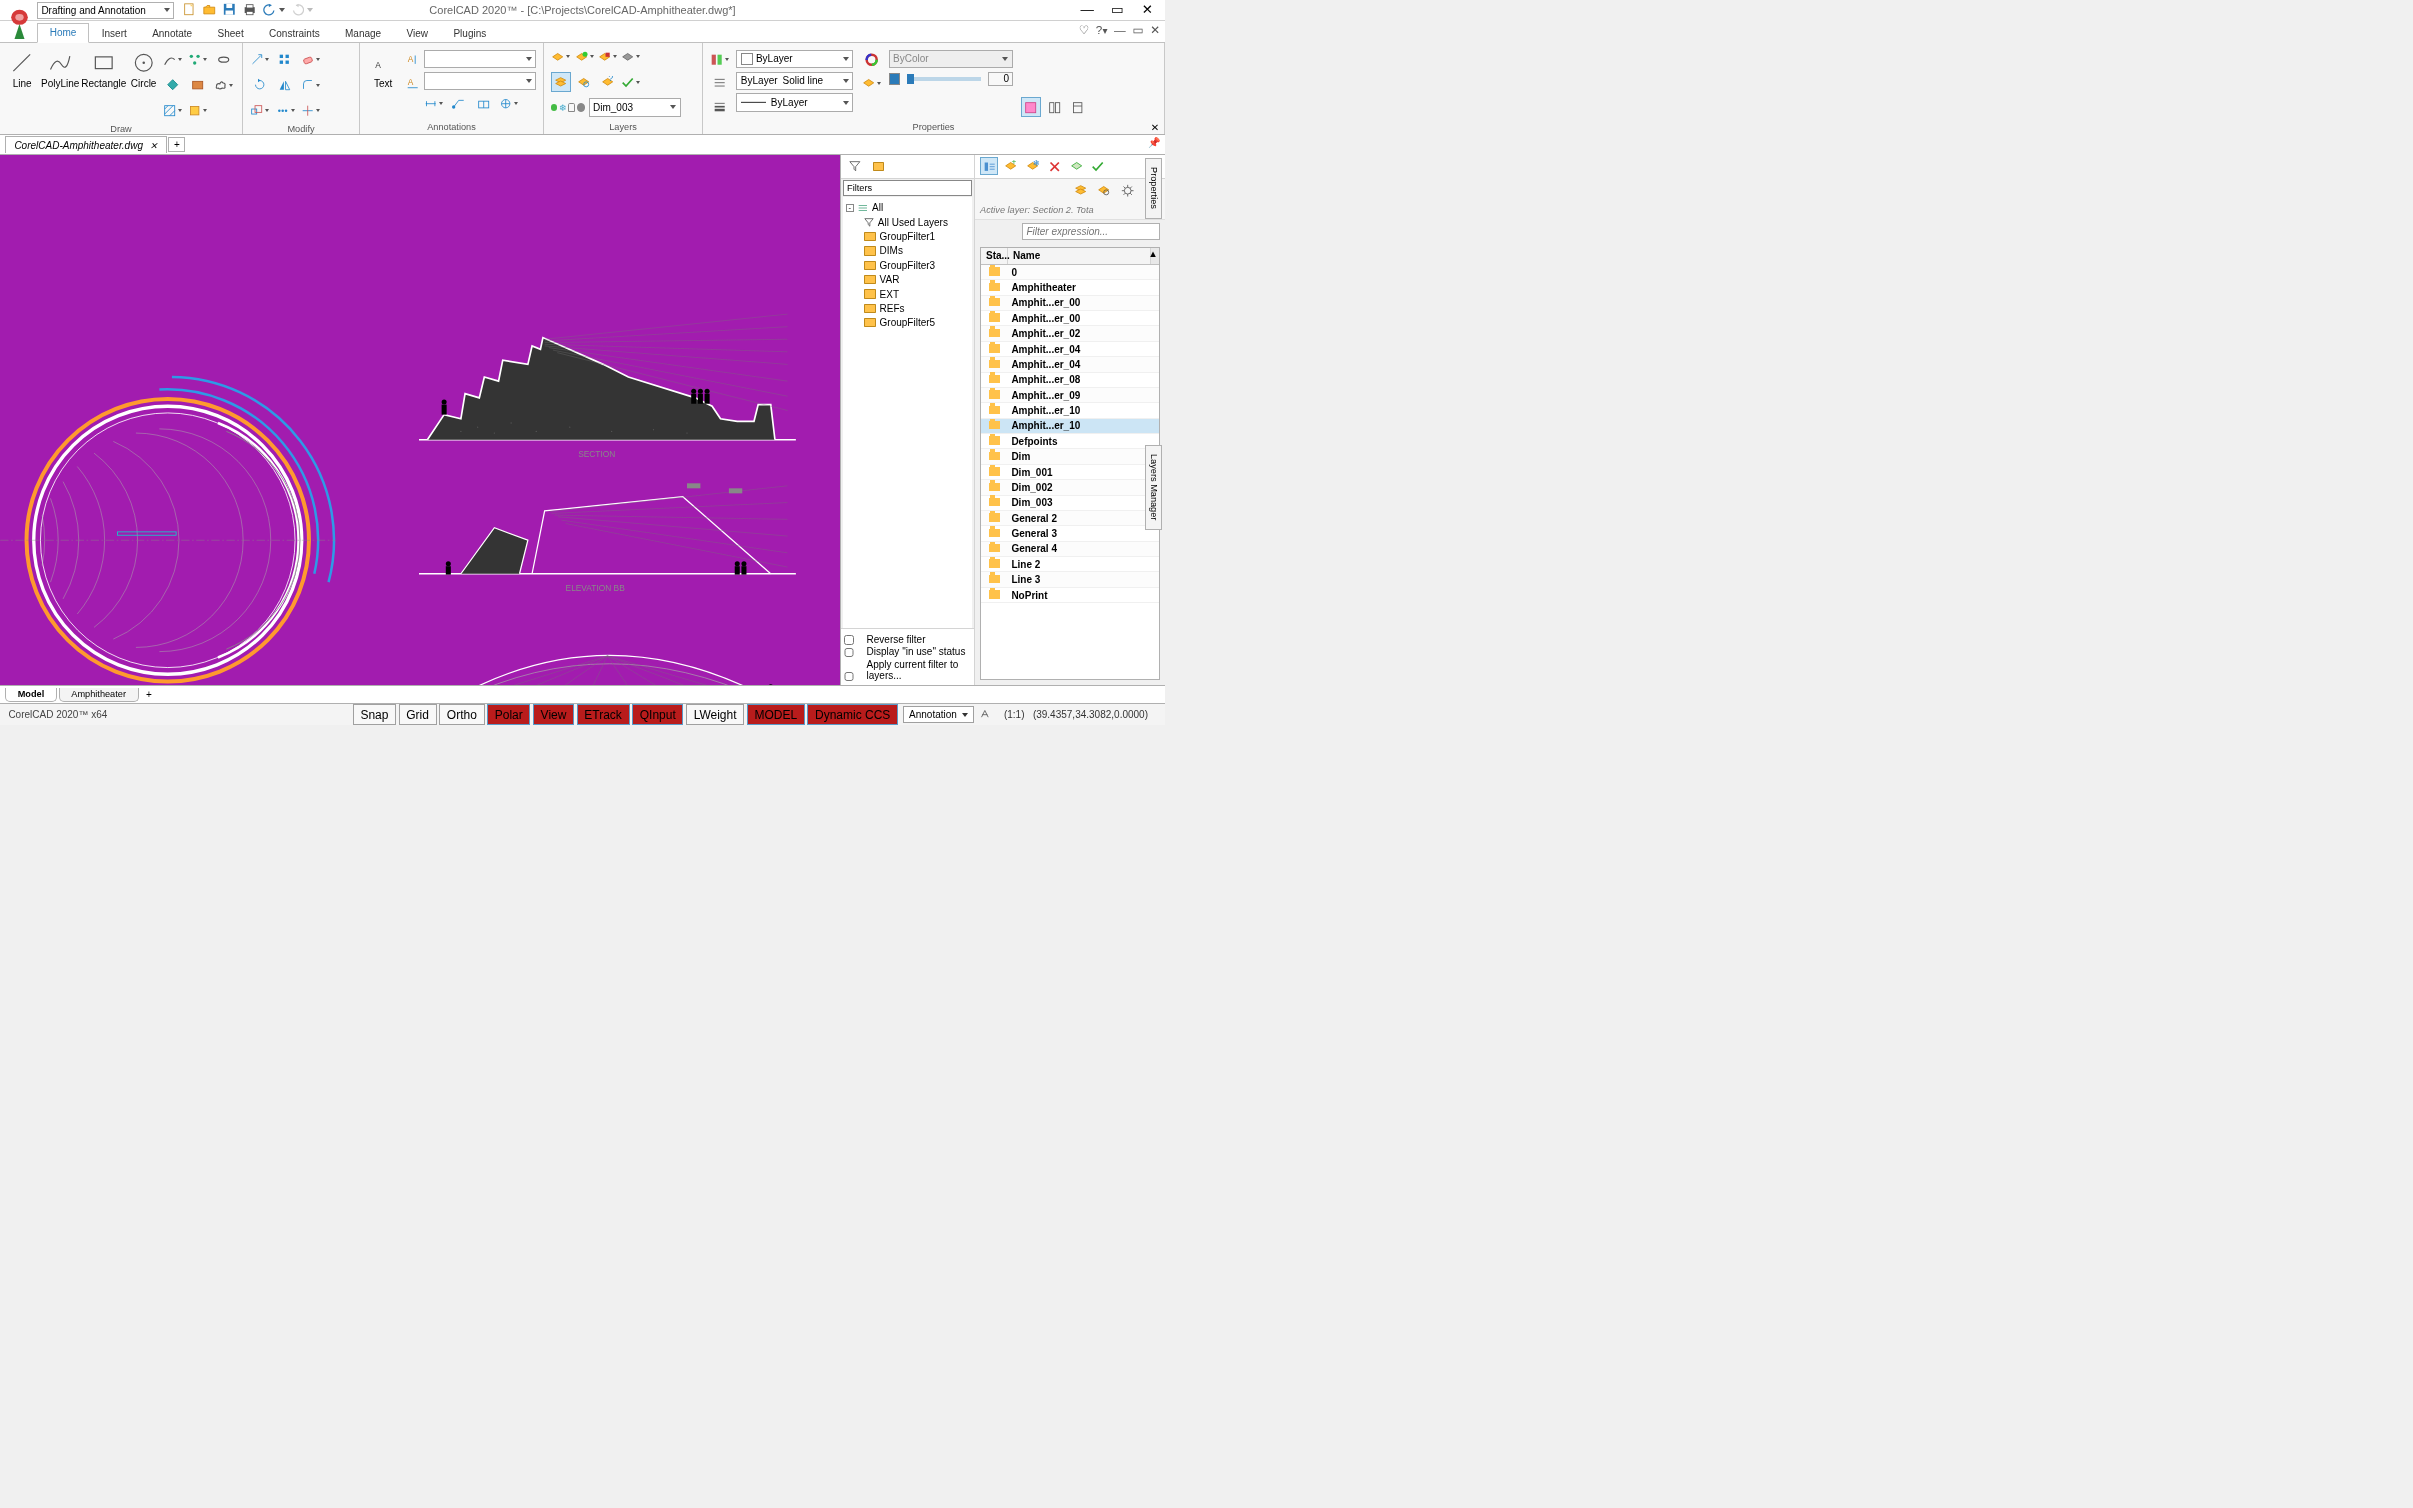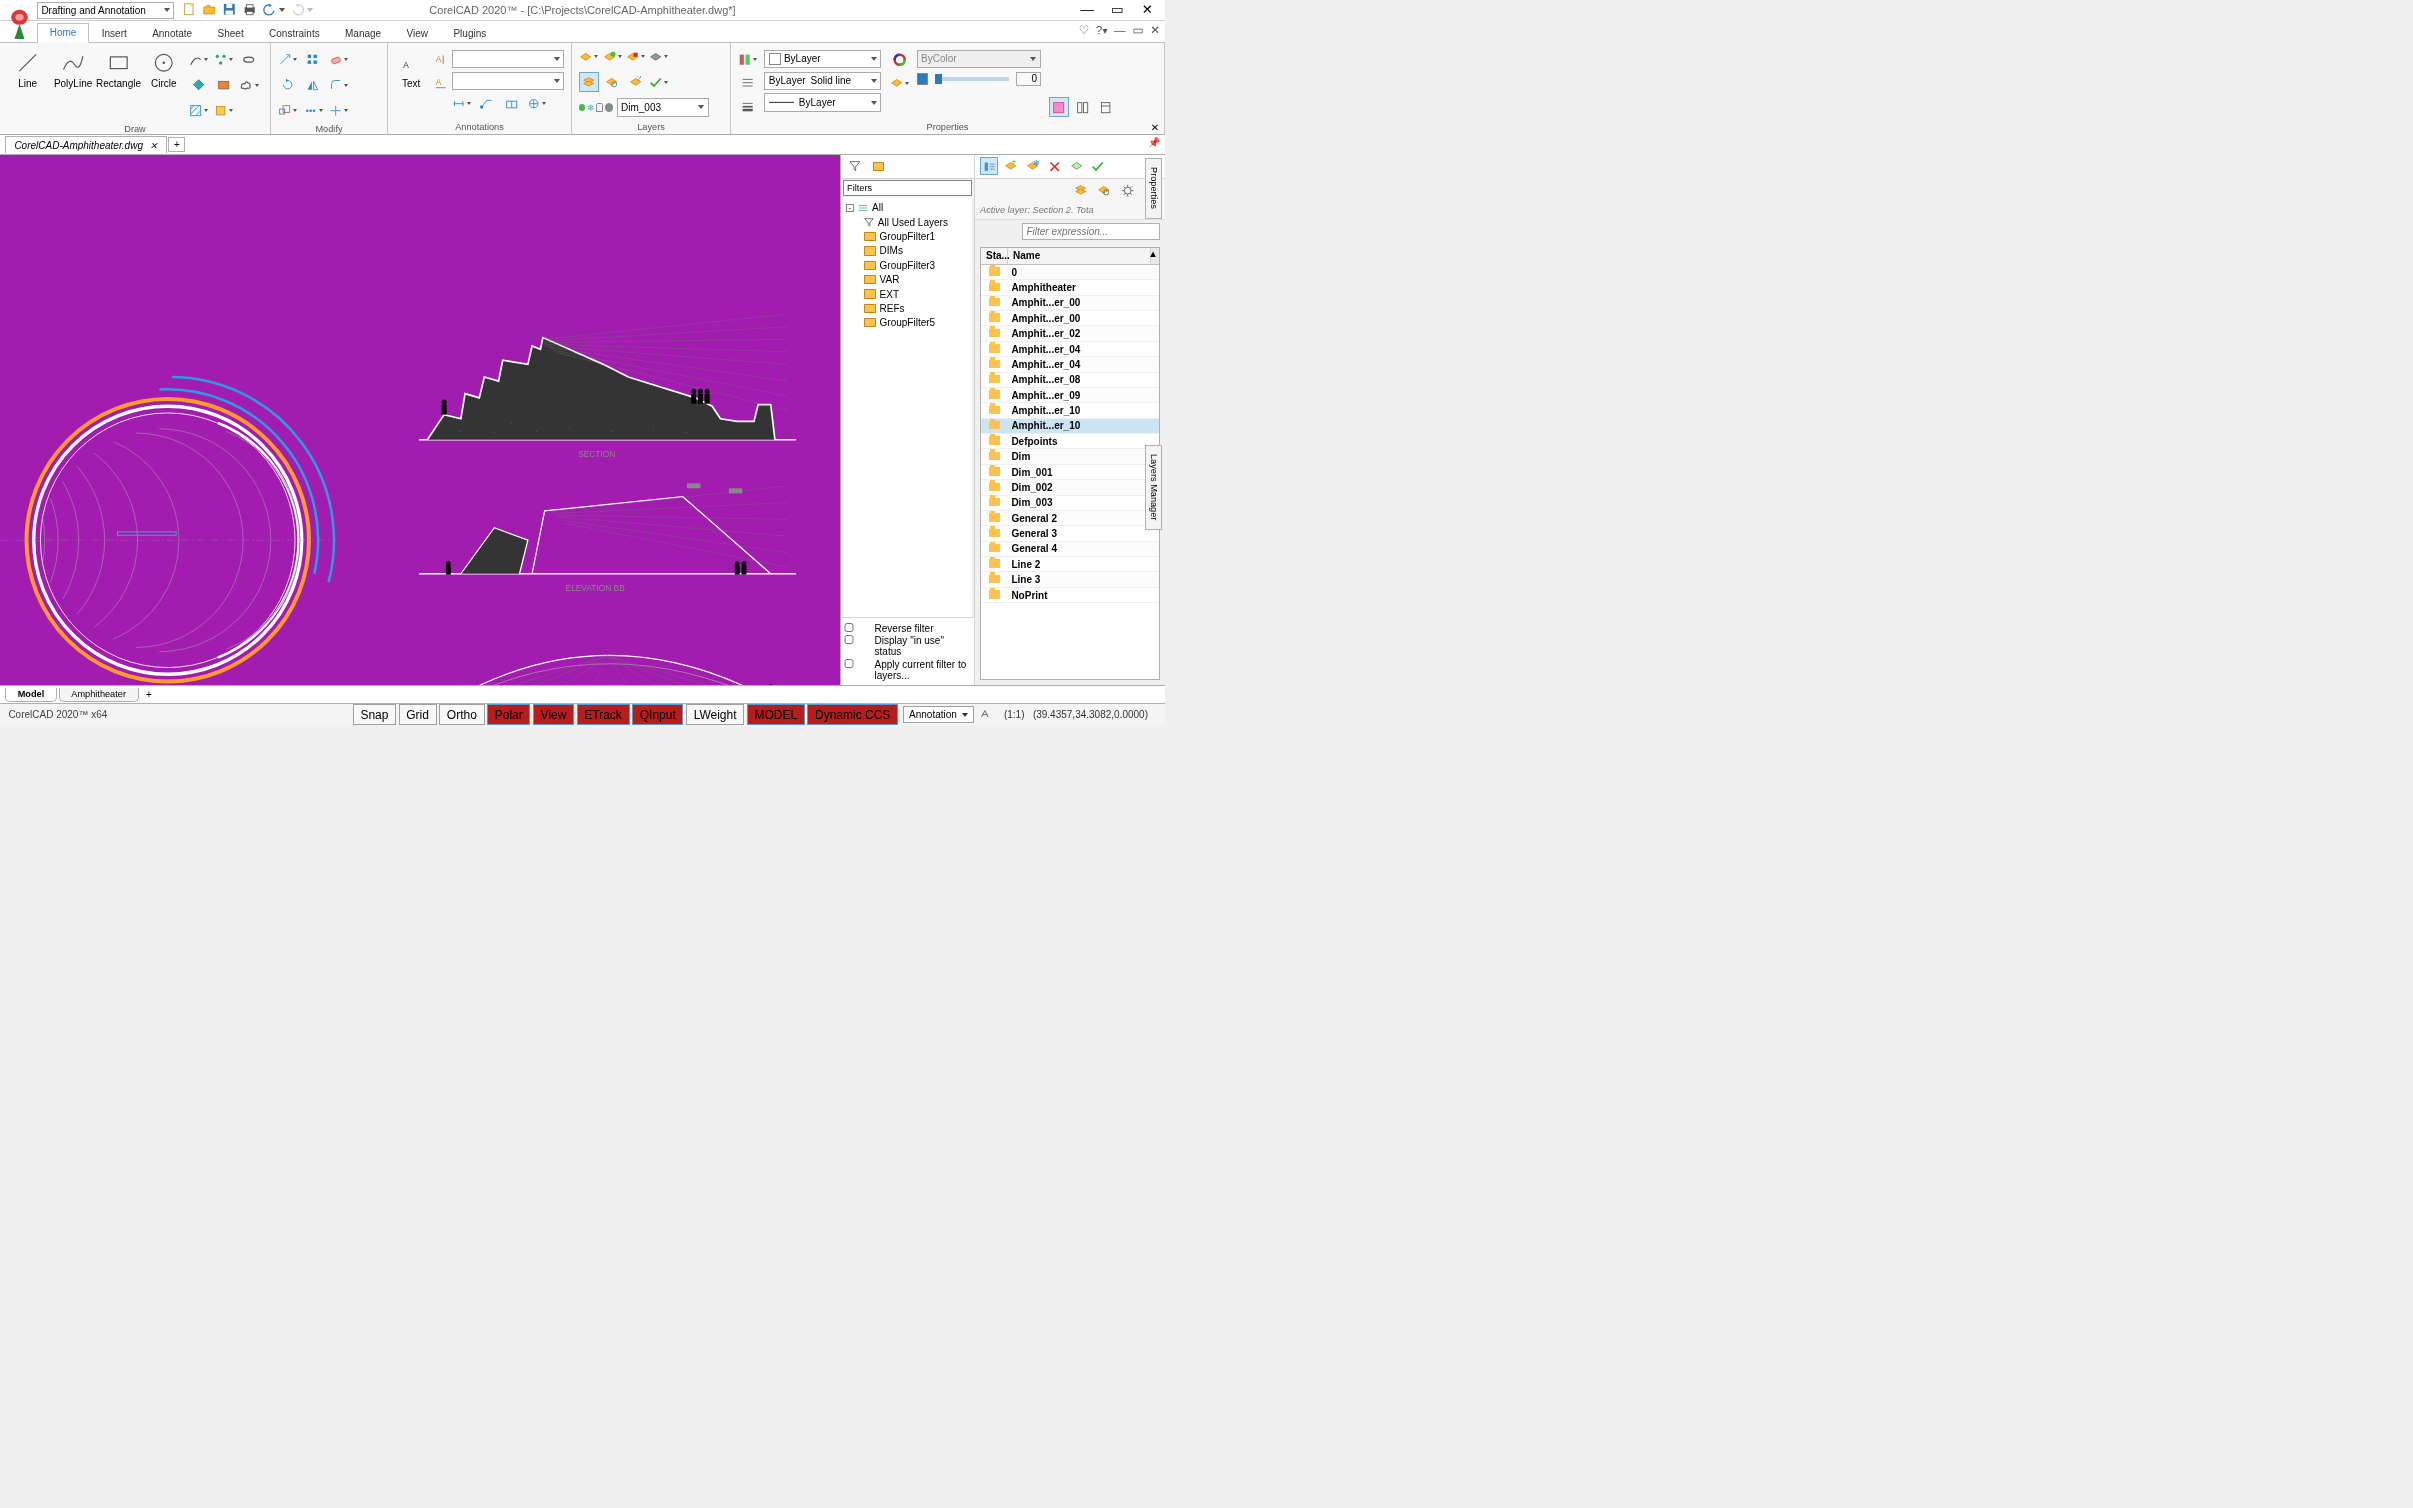--- a/index.html
+++ b/index.html
@@ -52,21 +52,21 @@
 
 
 .panels { width: 325px; background: #f0f0f0; border-left: 0.8px solid #b0b0b0; display: flex; }
 .filters-panel { width: 134px; border-right: 0.8px solid #d4d4d4; display: flex; flex-direction: column; }
 .filters-toolbar { height: 23.5px; display: flex; align-items: center; gap: 5px; padding: 0 5px; border-bottom: 0.8px solid #d4d4d4; background:#fff;}
 .filters-header { background: #fff; border: 0.8px solid #888; padding: 1.7px 3.4px; margin: 1.7px; font-size: 9.2px; }
 .filter-tree { flex: 1; padding: 3.4px; font-size: 9.2px; background:#fff; margin:0 1.7px; overflow: hidden;}
 .filter-tree .node { display: flex; align-items: center; gap: 3.4px; padding: 1.7px 0; cursor: pointer; }
 .folder-ico { display:inline-block; width:11.7px; height:9.2px; background:#FFC24A; border:0.8px solid #C08A1A; border-radius:0.8px;}
 .filter-footer { border-top: 0.8px solid #d4d4d4; padding: 3.4px; font-size: 9.2px; background:#fff;}
-.filter-footer label { display:flex; align-items:flex-start; gap:21px; padding:0.8px 0;}
+.filter-footer label { display:flex; align-items:flex-end; gap:13px; padding:0.8px 0;}
 .filter-footer input { width:9.2px; height:9.2px;}
 
 .layers-panel { flex: 1; display: flex; flex-direction: column; position: relative; }
 .layers-toolbar { height: 23.5px; display: flex; align-items: center; gap: 3.4px; padding: 0 5px; border-bottom: 0.8px solid #d4d4d4; background:#fff;}
 .layers-toolbar2 { height: 23.5px; display: flex; align-items: center; gap: 5px; padding: 0 5px; justify-content: flex-end; background:#f6f6f6;}
 .tb-btn { width: 18.4px; height: 18.4px; display: flex; align-items: center; justify-content: center; border: 0.8px solid transparent; cursor: pointer; }
 .tb-btn.active { background: #cfe7f7; border: 0.8px solid #6aa8d0; }
 .active-layer-bar { background:#f6f6f6; color:#777; font-size:9.2px; padding:3.4px 5px; font-style: italic; border-bottom:0.8px solid #e0e0e0;}
 .filter-expr { margin: 3.4px 5px; padding-left: 42px; }
 .filter-expr input { width: 100%; height: 17px; border: 0.8px solid #b0b0b0; padding: 0 3.4px; font-style: italic; color: #888; }
@@ -190,21 +190,21 @@
     <span>♡</span>
     <span>?<small>▾</small></span>
     <span>—</span>
     <span>▭</span>
     <span>✕</span>
   </div>
 </div>
 
 <div class="ribbon">
 
-  <div class="ribbon-group" style="width:271px">
+  <div class="ribbon-group" style="width:243px">
     <div class="ribbon-group-body">
       <div class="big-btn">
         <svg class="ico" viewBox="0 0 28 28">
             <line x1="4" y1="24" x2="24" y2="4" class="svg-ico dark"></line>
           </svg>
         <span>Line</span>
       </div>
       <div class="big-btn">
         <svg class="ico" viewBox="0 0 28 28">
             <path d="M3 22 Q10 6 16 16 Q22 26 26 6" class="svg-ico dark"></path>

